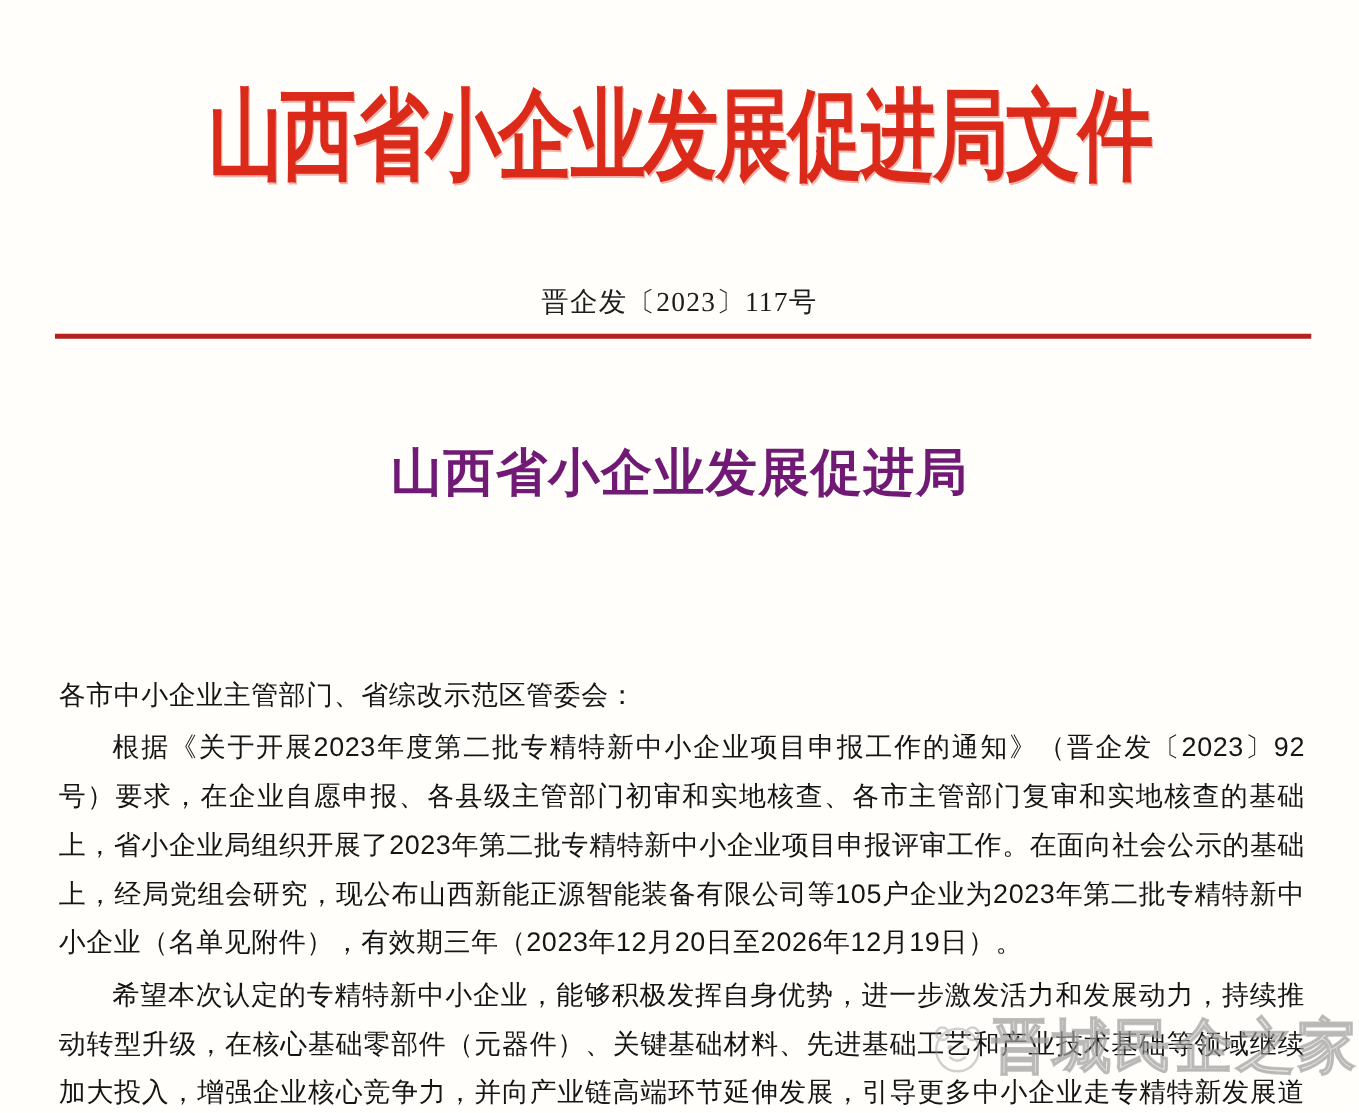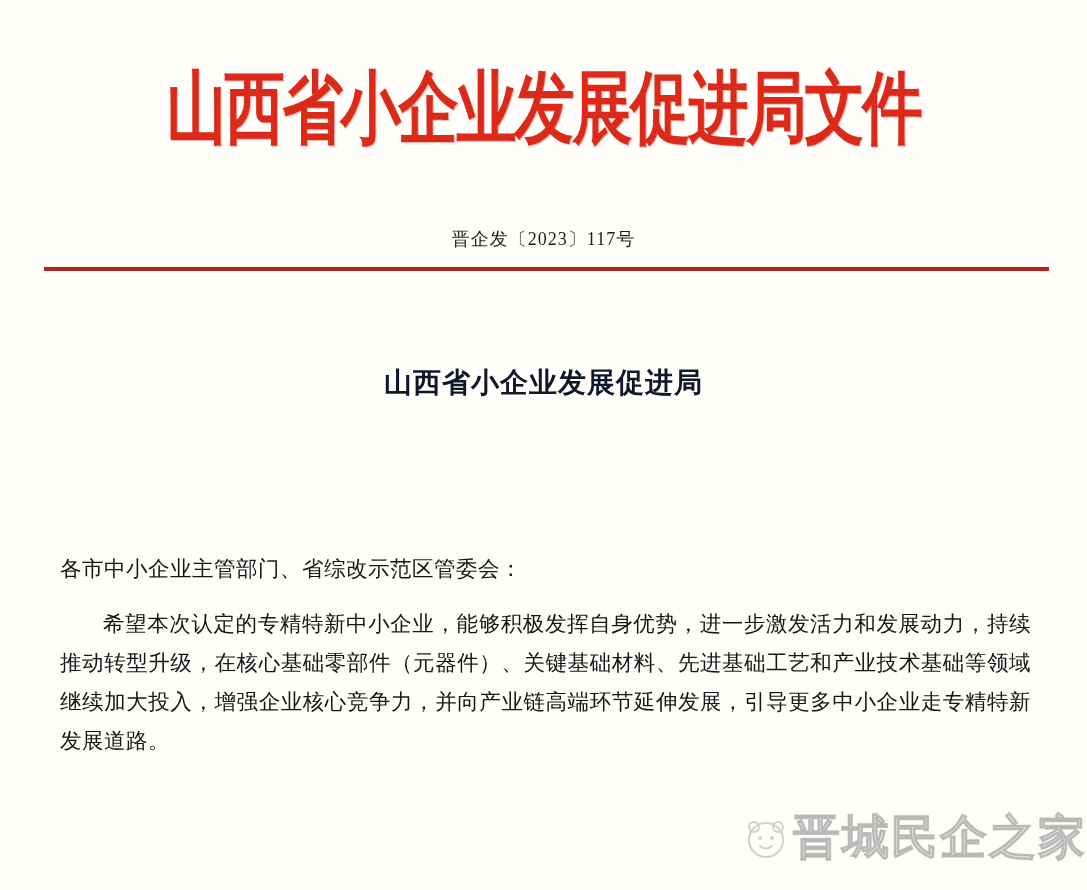--- a/index.html
+++ b/index.html
@@ -36,21 +36,21 @@
   }
 
   
   .doc-number {
     position: absolute;
     top: 227px;
     left: 0;
     right: 0;
     text-align: center;
     font-family: "Liberation Serif", serif;
-    font-size: 18px;
+    font-size: 22px;
     color: #1c1c1c;
     letter-spacing: 1px;
   }
 
   
   .divider {
     position: absolute;
     top: 267px;
     left: 44px;
     right: 38px;
@@ -58,42 +58,42 @@
     background: var(--divider-red, #b4231f);
   }
 
   
   .title-block {
     position: absolute;
     top: 360px;
     left: 0;
     right: 0;
     text-align: center;
-    font-family: Liberation Sans, sans-serif;
+    font-family: Liberation Mono, monospace;
     font-weight: bold;
-    font-size: 28px;
+    font-size: 41px;
     line-height: 45px;
-    color: #0f172a;
+    color: #701a75;
     letter-spacing: 1px;
   }
   .title-block .title-line { display: block; }
 
   
   .body-text {
     position: absolute;
     top: 534px;
     left: 44px;
     right: 40px;
     font-size: 21.5px;
     line-height: 39px;
     text-align: justify;
     color: var(--body-text, #151515);
     letter-spacing: 0.5px;
   }
-  .body-text p { margin: 16px; }
+  .body-text p { margin: 3px; }
   .body-text p.indent { text-indent: 2em; }
 
   
   .watermark {
     position: absolute;
     top: 806px;
     right: 0px;
     display: flex;
     align-items: center;
     gap: 4px;
@@ -125,20 +125,21 @@
   <div class="doc-number">晋企发〔2023〕117号</div>
 
   <div class="divider"></div>
 
   <div class="title-block">
     <span class="title-line">山西省小企业发展促进局</span>
   </div>
 
   <div class="body-text">
     <p>各市中小企业主管部门、省综改示范区管委会：</p>
+    <p class="indent">根据《关于开展2023年度第二批专精特新中小企业项目申报工作的通知》（晋企发〔2023〕92号）要求，在企业自愿申报、各县级主管部门初审和实地核查、各市主管部门复审和实地核查的基础上，省小企业局组织开展了2023年第二批专精特新中小企业项目申报评审工作。在面向社会公示的基础上，经局党组会研究，现公布山西新能正源智能装备有限公司等105户企业为2023年第二批专精特新中小企业（名单见附件），有效期三年（2023年12月20日至2026年12月19日）。</p>
     <p class="indent">希望本次认定的专精特新中小企业，能够积极发挥自身优势，进一步激发活力和发展动力，持续推动转型升级，在核心基础零部件（元器件）、关键基础材料、先进基础工艺和产业技术基础等领域继续加大投入，增强企业核心竞争力，并向产业链高端环节延伸发展，引导更多中小企业走专精特新发展道路。</p>
   </div>
 
   <div class="watermark">
     <svg class="watermark-logo" viewBox="0 0 46 46" xmlns="http://www.w3.org/2000/svg">
       <circle cx="23" cy="25" r="17" fill="none" stroke="#9a9a9a" stroke-width="2"></circle>
       <circle cx="11" cy="12" r="5" fill="none" stroke="#9a9a9a" stroke-width="2"></circle>
       <circle cx="35" cy="12" r="5" fill="none" stroke="#9a9a9a" stroke-width="2"></circle>
       <circle cx="17" cy="23" r="2" fill="#9a9a9a"></circle>
       <circle cx="29" cy="23" r="2" fill="#9a9a9a"></circle>

